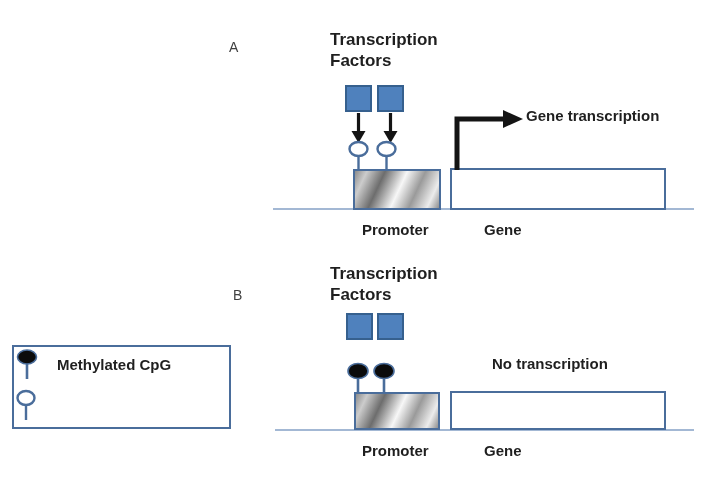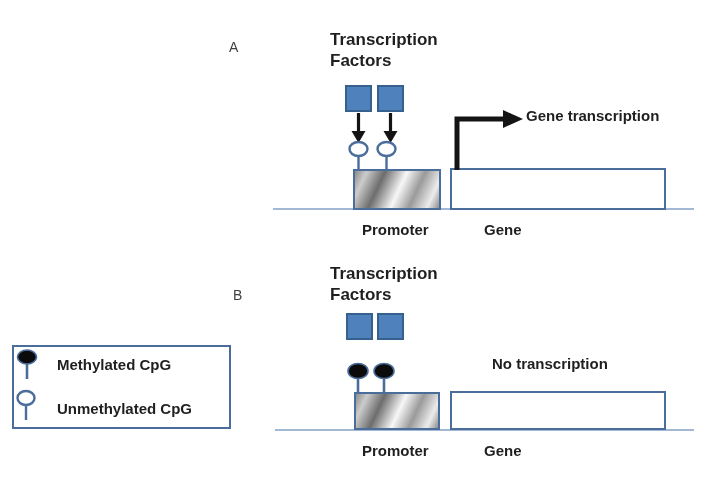--- a/index.html
+++ b/index.html
@@ -137,15 +137,14 @@
   <svg class="abs" style="left:15px; top:349px;" width="26" height="30" viewBox="0 0 26 30">
     <line class="cpg-stem" x1="12" y1="13" x2="12" y2="30" stroke-width="2.6"></line>
     <ellipse class="cpg-filled" cx="12" cy="8" rx="9.5" ry="7" stroke-width="1.6"></ellipse>
   </svg>
   <div class="abs bold-label" style="left:57px; top:356px;">Methylated CpG</div>
 
   <svg class="abs" style="left:15px; top:390px;" width="26" height="30" viewBox="0 0 26 30">
     <line class="cpg-stem" x1="11" y1="14" x2="11" y2="30" stroke-width="2.4"></line>
     <ellipse class="cpg-open" cx="11" cy="8" rx="8.5" ry="7" stroke-width="2.4"></ellipse>
   </svg>
-  <div class="abs bold-label" style="left:57px; top:400px;">Unmethylated CpG</div>
 
 </div>
 
 </body></html>

